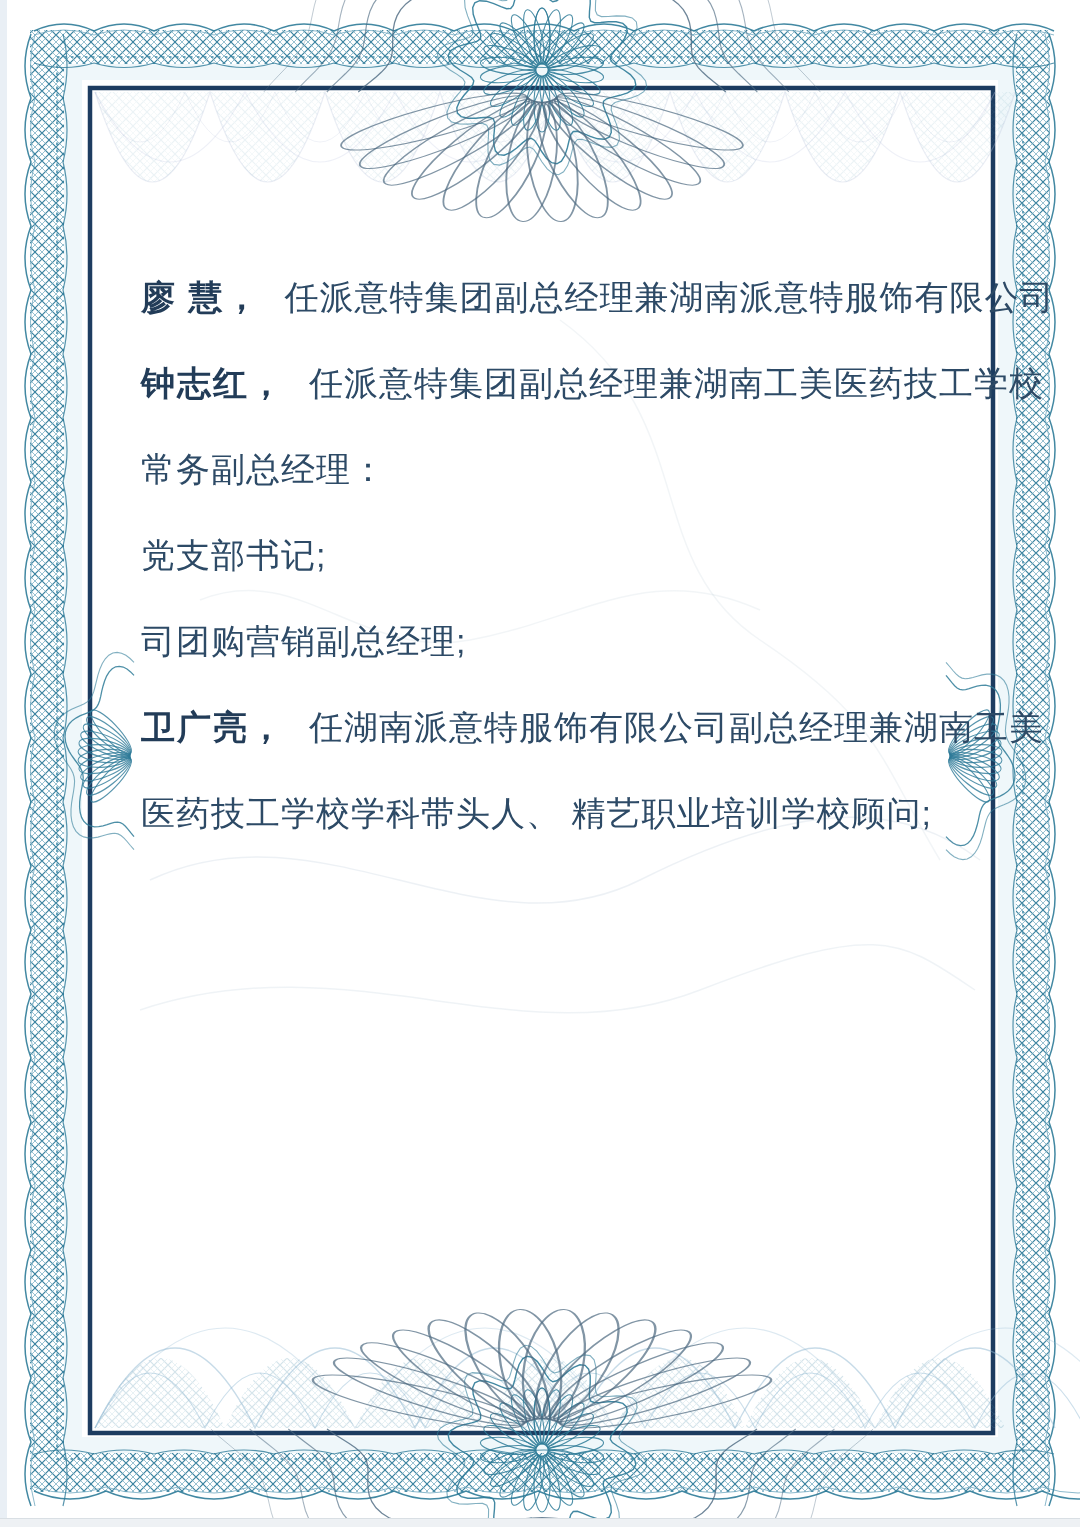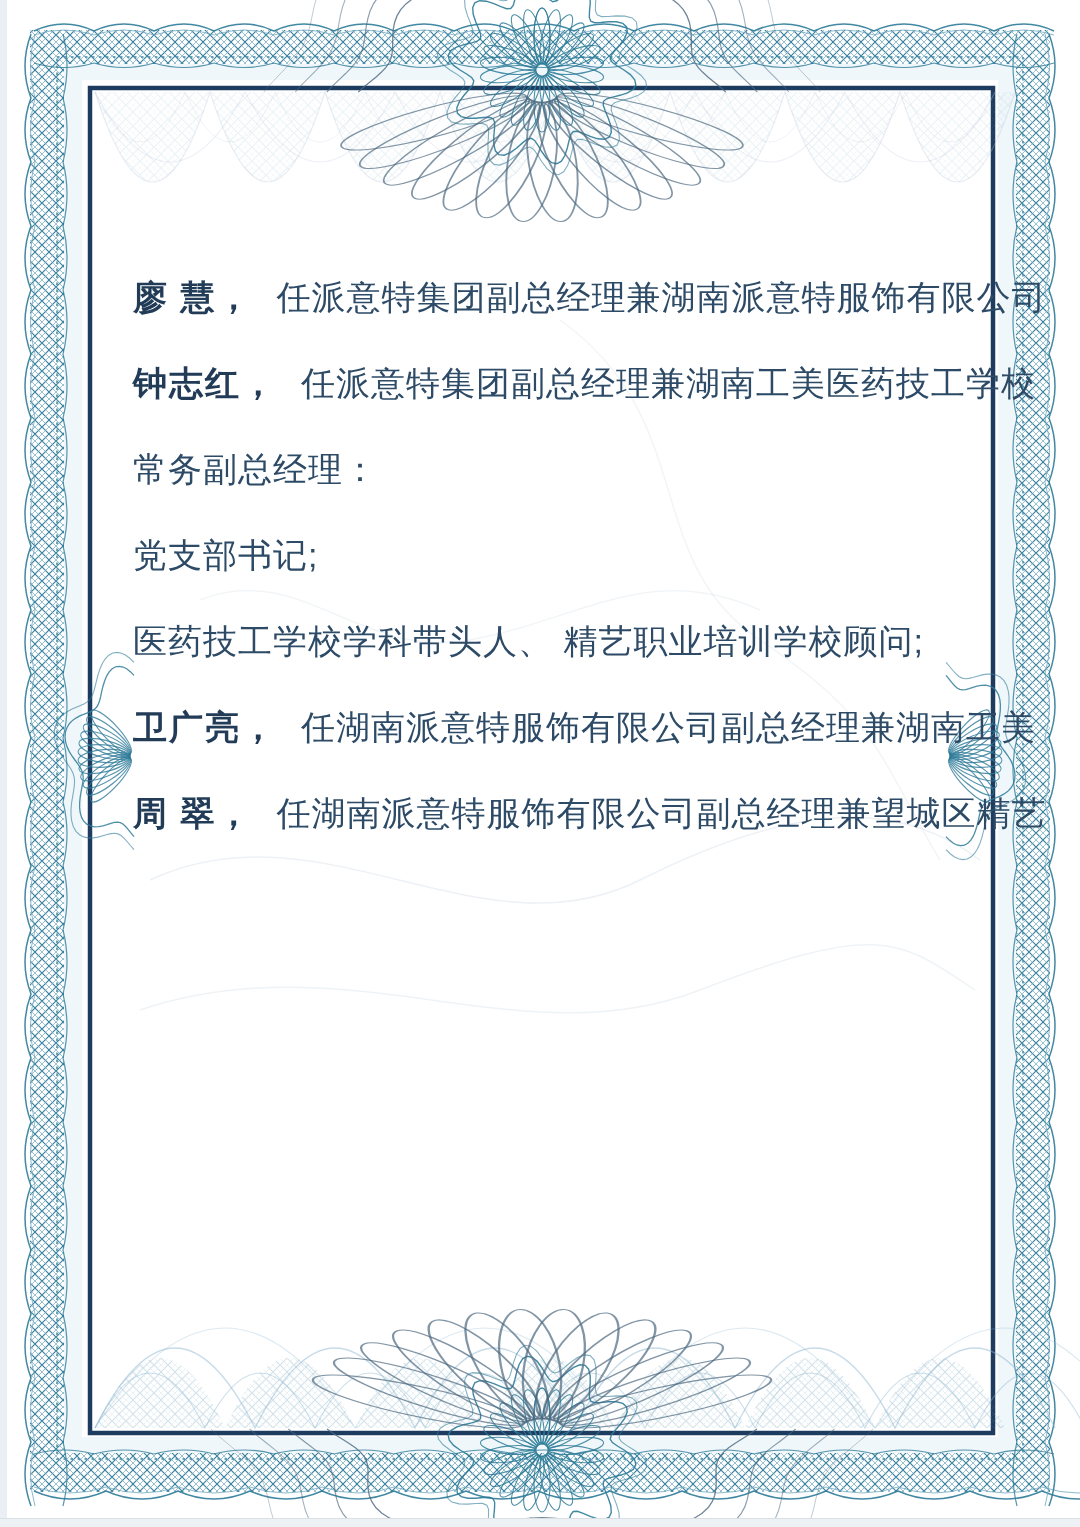--- a/index.html
+++ b/index.html
@@ -2,21 +2,21 @@
 <html style="--background: #ffffff; --text_color: #2d4a66; --name_color: #223c58; --border_teal: #2e7b98; --border_teal_light: #6fa8bf; --frame_navy: #1d3c60; --ornament_slate: #4b687f; --curtain_lavender: #b9c2dc; --hill_blue: #8fb7d2; --watermark_blue: #7d9ab5;"><head>
 <meta charset="utf-8">
 <style>
   html,body{margin:0;padding:0;background:#ffffff;}
   body{width:1080px;height:1527px;position:relative;overflow:hidden;
        font-family:"Liberation Sans","DejaVu Sans",sans-serif;}
   #page{position:absolute;inset:0;background:var(--background,#fff);}
   #deco{position:absolute;left:0;top:0;width:1080px;height:1527px;}
   .edge-left{position:absolute;left:0;top:0;width:7px;height:100%;background:#e9eff5;}
   .edge-bottom{position:absolute;left:0;bottom:0;width:100%;height:8px;background:#eef1f4;border-top:1px solid #d9dfe4;}
-  .textblock{position:absolute;left:133px;top:254px;width:846px;z-index:3;}
+  .textblock{position:absolute;left:141px;top:254px;width:846px;z-index:3;}
   .line{height:86px;line-height:86px;font-size:34px;color:var(--text_color,#2d4a66);
         letter-spacing:1px;white-space:nowrap;}
   .pname{font-weight:700;color:var(--name_color,#223c58);margin-right:24px;letter-spacing:2px;}
   .pname:empty{margin-right:0;letter-spacing:0;}
   .btxt{font-weight:500;}
 </style>
 </head>
 <body>
 
 <div id="page">
@@ -209,17 +209,17 @@
   </svg>
 
   <div class="edge-left"></div>
   <div class="edge-bottom"></div>
 
   <div class="textblock">
     <div class="line"><span class="pname">廖 慧，</span><span class="btxt">任派意特集团副总经理兼湖南派意特服饰有限公司</span></div>
     <div class="line"><span class="pname">钟志红，</span><span class="btxt">任派意特集团副总经理兼湖南工美医药技工学校</span></div>
     <div class="line"><span class="pname"></span><span class="btxt">常务副总经理：</span></div>
     <div class="line"><span class="pname"></span><span class="btxt">党支部书记;</span></div>
+    <div class="line"><span class="pname"></span><span class="btxt">司团购营销副总经理;</span></div>
+    <div class="line"><span class="pname">卫广亮，</span><span class="btxt">任湖南派意特服饰有限公司副总经理兼湖南工美</span></div>
     <div class="line"><span class="pname"></span><span class="btxt">医药技工学校学科带头人、 精艺职业培训学校顾问;</span></div>
-    <div class="line"><span class="pname">卫广亮，</span><span class="btxt">任湖南派意特服饰有限公司副总经理兼湖南工美</span></div>
-    <div class="line"><span class="pname">周 翠，</span><span class="btxt">任湖南派意特服饰有限公司副总经理兼望城区精艺</span></div>
   </div>
 </div>
 
 </body></html>

